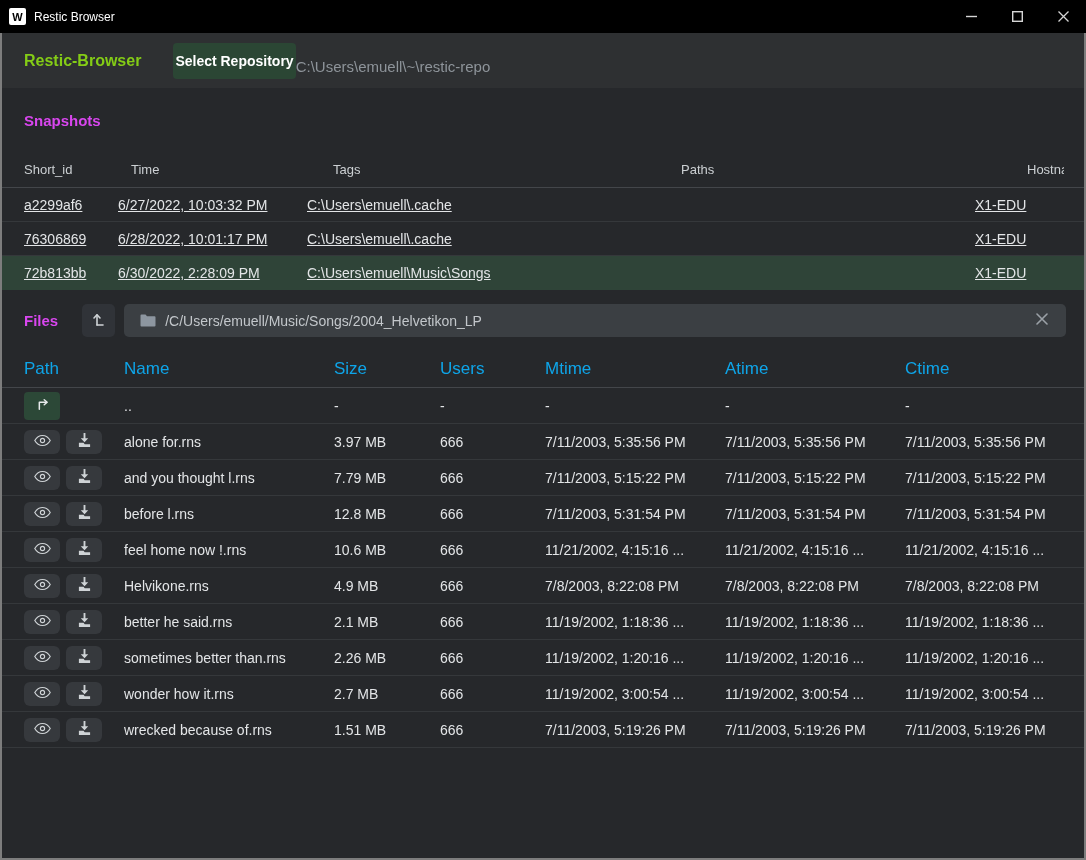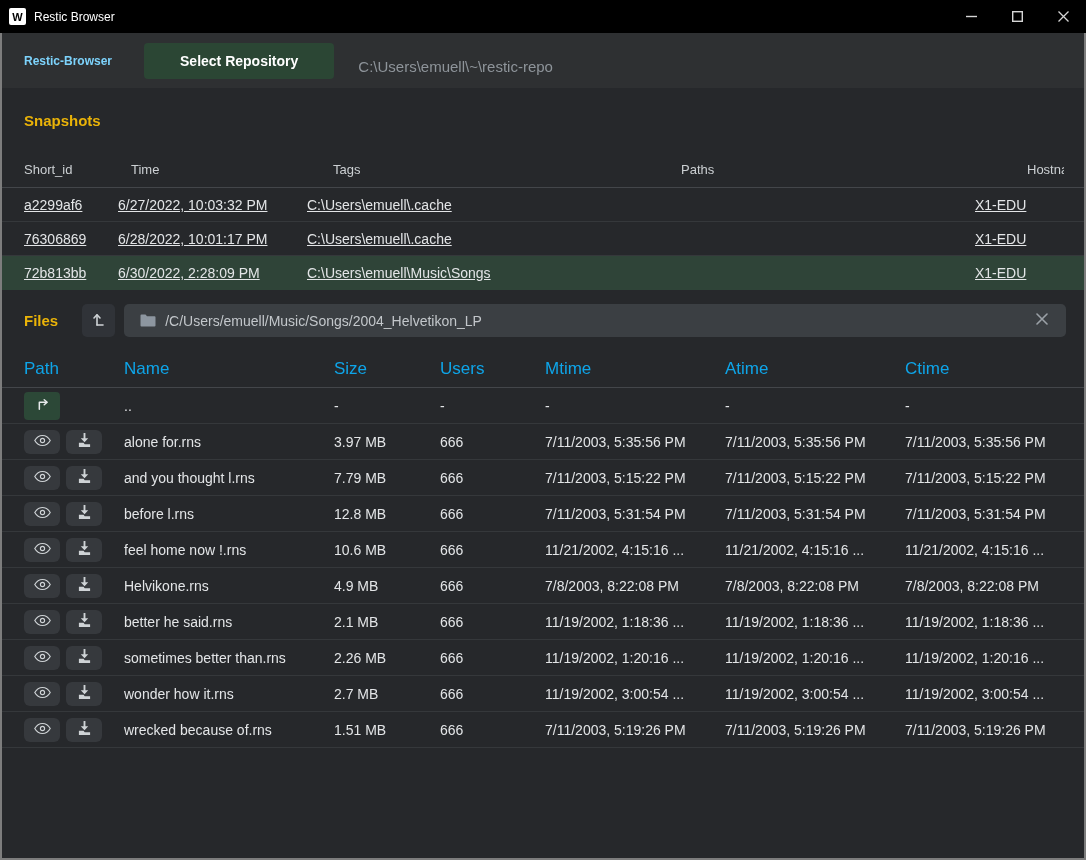--- a/index.html
+++ b/index.html
@@ -16,28 +16,28 @@
                 font-weight:bold; font-size:11px; color:#000; margin-right:8px; }
   .titlebar-title { color:#fff; font-size:12px; }
   .titlebar-spacer { flex:1; }
   .win-btn { width:46px; height:33px; display:flex; align-items:center;
              justify-content:center; color:#d6d6d6; }
   .win-btn svg { display:block; }
 
   
   .app-header { height:55px; background:#2e3032; display:flex; align-items:center;
                 padding:0 22px; flex-shrink:0; }
-  .app-title { color:#7dd3fc; font-size:12px; font-weight:bold; margin-right:32px; }
+  .app-title { color:#84cc16; font-size:16px; font-weight:bold; margin-right:32px; }
   .select-repo-btn { background:#2b4634; color:#fff; font-weight:bold; font-size:14px;
-                     border:none; border-radius:4px; padding:10px 36px; cursor:pointer;
-                     font-family:inherit; margin-right:24px; }
+                     border:none; border-radius:4px; padding:10px 2px; cursor:pointer;
+                     font-family:inherit; }
   .repo-path { color:#8e949a; font-size:15px;margin-top:12px; }
 
   
-  .section-title { color:#eab308; font-size:15px; font-weight:bold; }
+  .section-title { color:#d946ef; font-size:15px; font-weight:bold; }
   .snapshots-title-bar { padding:24px 22px 22px 22px; }
 
   
   .snap-grid { display:grid; grid-template-columns:94px 189px 335px 333px 1fr;
                align-items:center; padding:0 20px 0 22px; }
   .snap-header { height:36px; border-bottom:1px solid #43464a; color:#ccd0d3;
                  font-size:13px;gap:13px; }
   .snap-row { height:34px; color:#e3e5e7; font-size:14px;
               border-bottom:1px solid #35383b;text-decoration:underline; }
   .snap-row.selected { background:#2f4438; border-bottom-color:#2f4438; }

